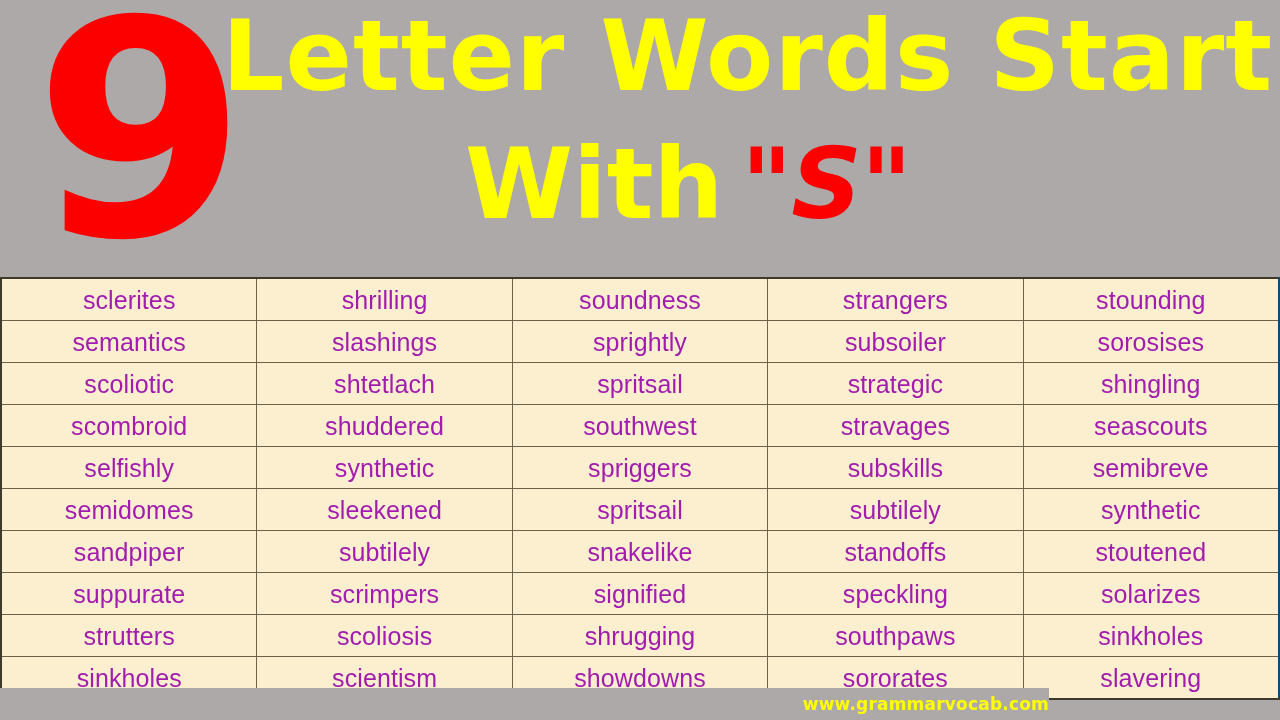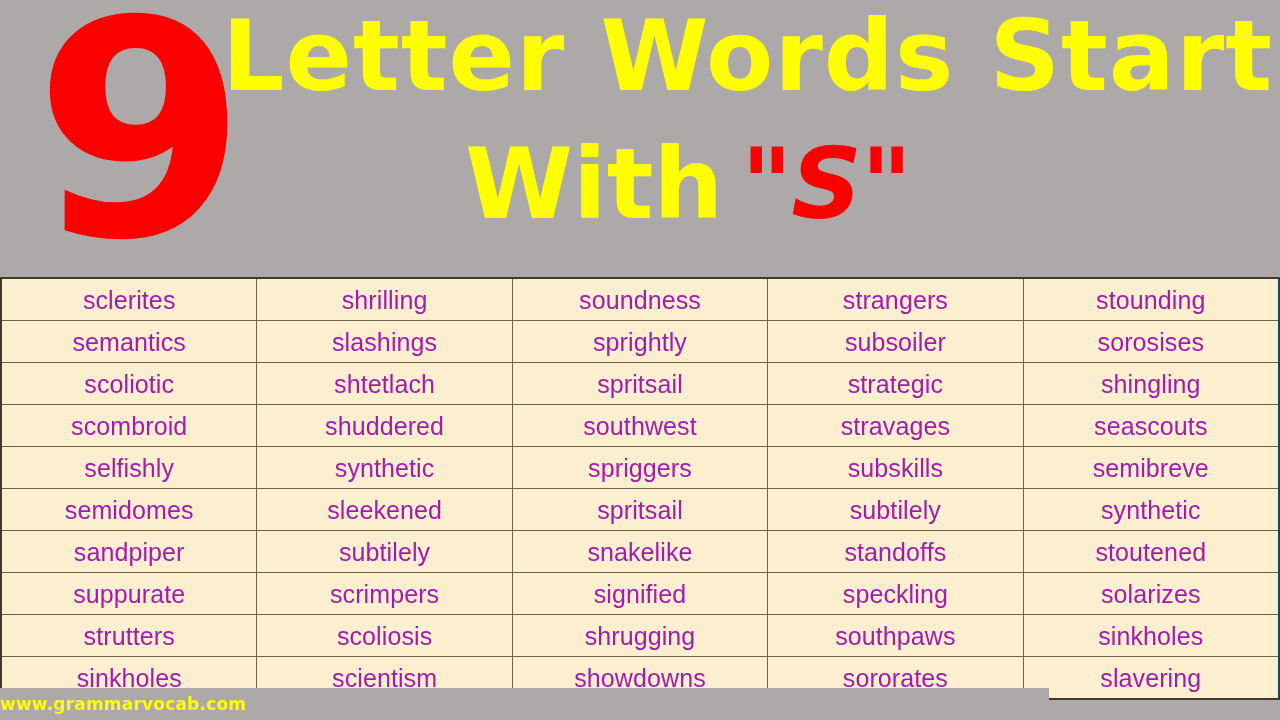--- a/index.html
+++ b/index.html
@@ -116,21 +116,21 @@
   
   #footer {
     position: absolute;
     left: 0;
     top: 688px;
     width: 1049px;
     height: 32px;
     background: #ada9a9;
     display: flex;
     align-items: center;
-    justify-content: flex-start;
+    justify-content: flex-end;
   }
 
   #footer-url {
     font-family: "DejaVu Sans", sans-serif;
     font-weight: bold;
     font-size: 17px;
     color: #ffff00;
     letter-spacing: 0.2px;
   }
 </style>

